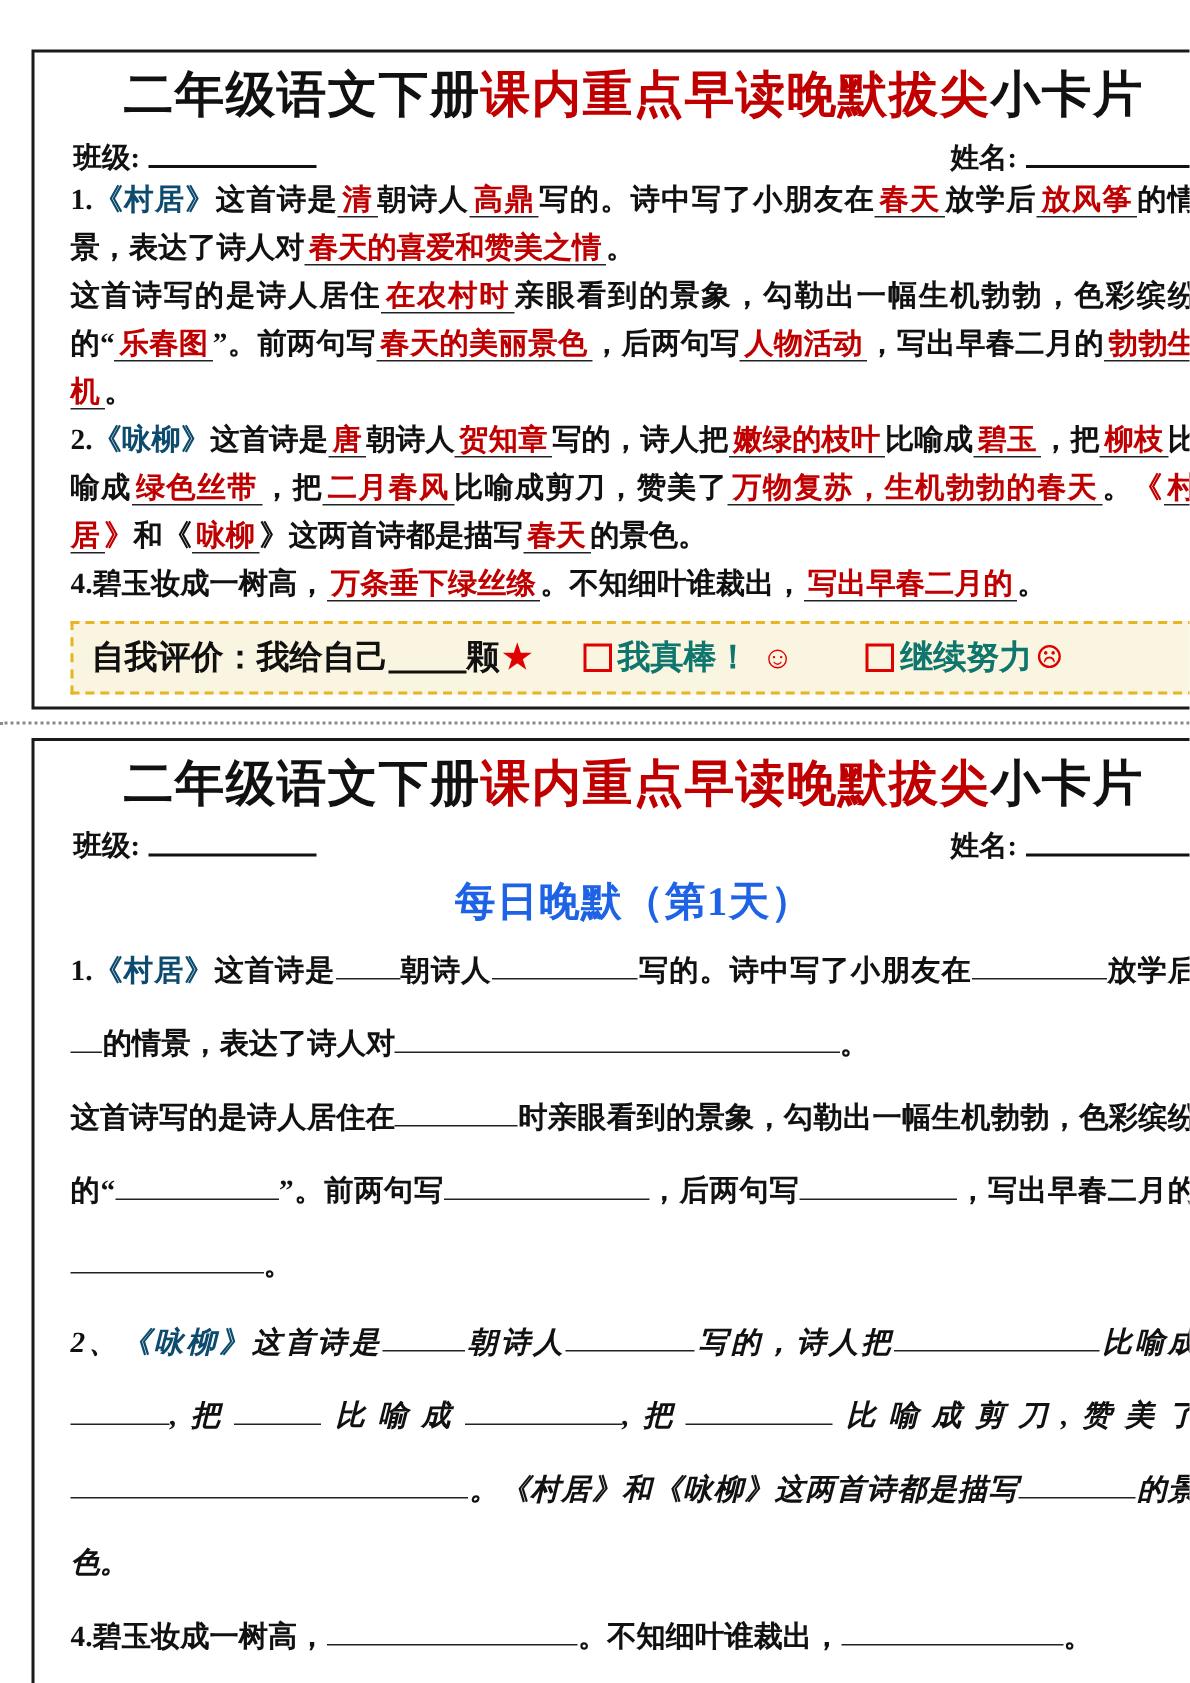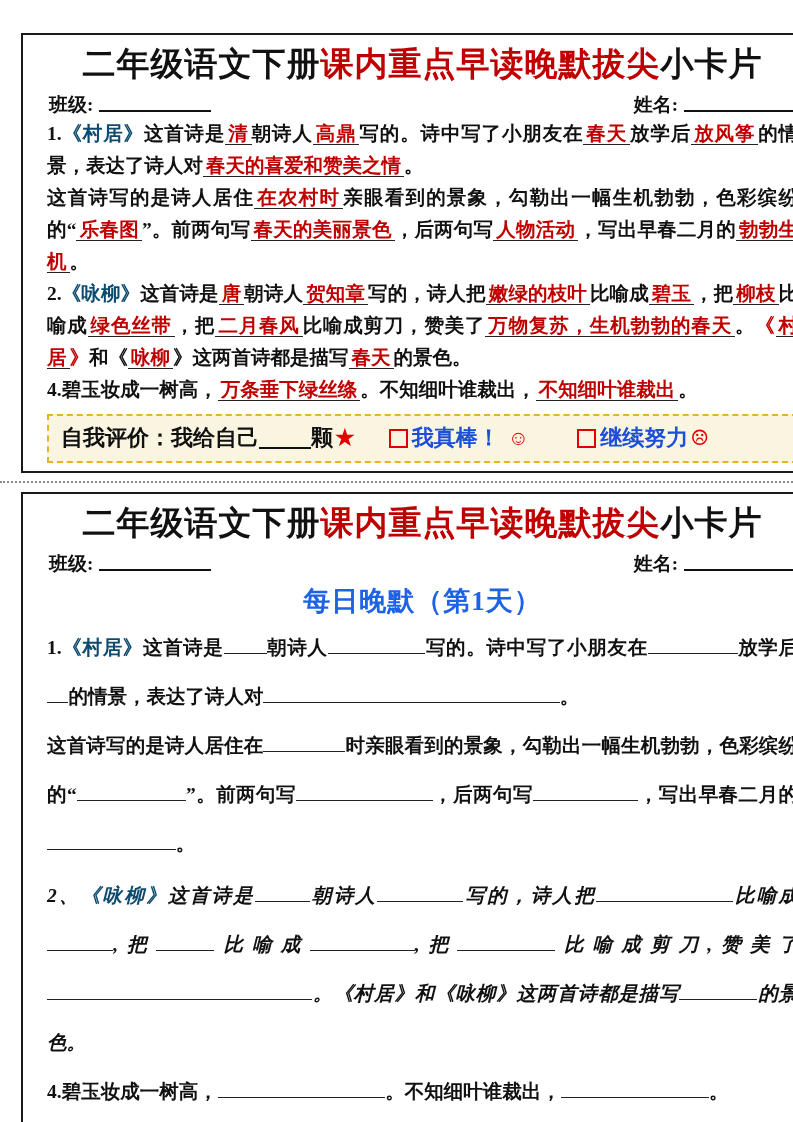--- a/index.html
+++ b/index.html
@@ -50,21 +50,21 @@
   .eval-blank {
     display:inline-block; width:52px; height:1em; border-bottom:2px solid #111;
   }
   .star { color:#e00000; font-size:22px; margin-left:2px; }
   .chk {
     display:inline-block; width:19px; height:19px; border:2.2px solid #e00000;
     background:transparent; margin:0 4px 0 0; vertical-align:-2px;
   }
   .chk1 { margin-left:34px; }
   .chk2 { margin-left:48px; }
-  .opt { color:#1d4ed8; }
+  .opt { color:#0f766e; }
   .face { color:#e00000; font-size:21px; font-weight:400; margin-left:8px; }
   .face2 { margin-left:2px; }
   .card-separator {
     width:793px; margin:8px 0 9px 0; border-top:2px dotted #8a8a8a; height:0;
   }
 </style>
 </head>
 <body>
 
 <div class="page">
@@ -81,21 +81,21 @@
           <span>姓名:</span>
           <span class="field-blank"></span>
         </span>
     </div>
 
 
     <div class="content">
         <p class="para"><span class="seg-p">1.</span><span class="seg-b">《村居》</span><span class="seg-p">这首诗是</span><span class="seg-r">清</span><span class="seg-p">朝诗人</span><span class="seg-r">高鼎</span><span class="seg-p">写的。诗中写了小朋友在</span><span class="seg-r">春天</span><span class="seg-p">放学后</span><span class="seg-r">放风筝</span><span class="seg-p">的情景，表达了诗人对</span><span class="seg-r">春天的喜爱和赞美之情</span><span class="seg-p">。</span></p>
         <p class="para"><span class="seg-p">这首诗写的是诗人居住</span><span class="seg-r">在农村时</span><span class="seg-p">亲眼看到的景象，勾勒出一幅生机勃勃，色彩缤纷的“</span><span class="seg-r">乐春图</span><span class="seg-p">”。前两句写</span><span class="seg-r">春天的美丽景色</span><span class="seg-p">，后两句写</span><span class="seg-r">人物活动</span><span class="seg-p">，写出早春二月的</span><span class="seg-r">勃勃生机</span><span class="seg-p">。</span></p>
         <p class="para gap-top"><span class="seg-p">2.</span><span class="seg-b">《咏柳》</span><span class="seg-p">这首诗是</span><span class="seg-r">唐</span><span class="seg-p">朝诗人</span><span class="seg-r">贺知章</span><span class="seg-p">写的，诗人把</span><span class="seg-r">嫩绿的枝叶</span><span class="seg-p">比喻成</span><span class="seg-r">碧玉</span><span class="seg-p">，把</span><span class="seg-r">柳枝</span><span class="seg-p">比喻成</span><span class="seg-r">绿色丝带</span><span class="seg-p">，把</span><span class="seg-r">二月春风</span><span class="seg-p">比喻成剪刀，赞美了</span><span class="seg-r">万物复苏，生机勃勃的春天</span><span class="seg-p">。</span><span class="seg-rp">《</span><span class="seg-r">村居</span><span class="seg-rp">》</span><span class="seg-p">和《</span><span class="seg-r">咏柳</span><span class="seg-p">》这两首诗都是描写</span><span class="seg-r">春天</span><span class="seg-p">的景色。</span></p>
-        <p class="para"><span class="seg-p">4.碧玉妆成一树高，</span><span class="seg-r">万条垂下绿丝绦</span><span class="seg-p">。不知细叶谁裁出，</span><span class="seg-r">不知细叶谁裁出</span><span class="seg-p">。</span></p>
+        <p class="para"><span class="seg-p">4.碧玉妆成一树高，</span><span class="seg-r">万条垂下绿丝绦</span><span class="seg-p">。不知细叶谁裁出，</span><span class="seg-r">写出早春二月的</span><span class="seg-p">。</span></p>
       </div>
 
     <div class="eval-box">
       <span>自我评价：我给自己</span>
         <span class="eval-blank"></span>
         <span>颗</span>
         <span class="star">★</span>
         <span class="chk chk1"></span>
         <span class="opt">我真棒！</span>
         <span class="face">☺</span>

